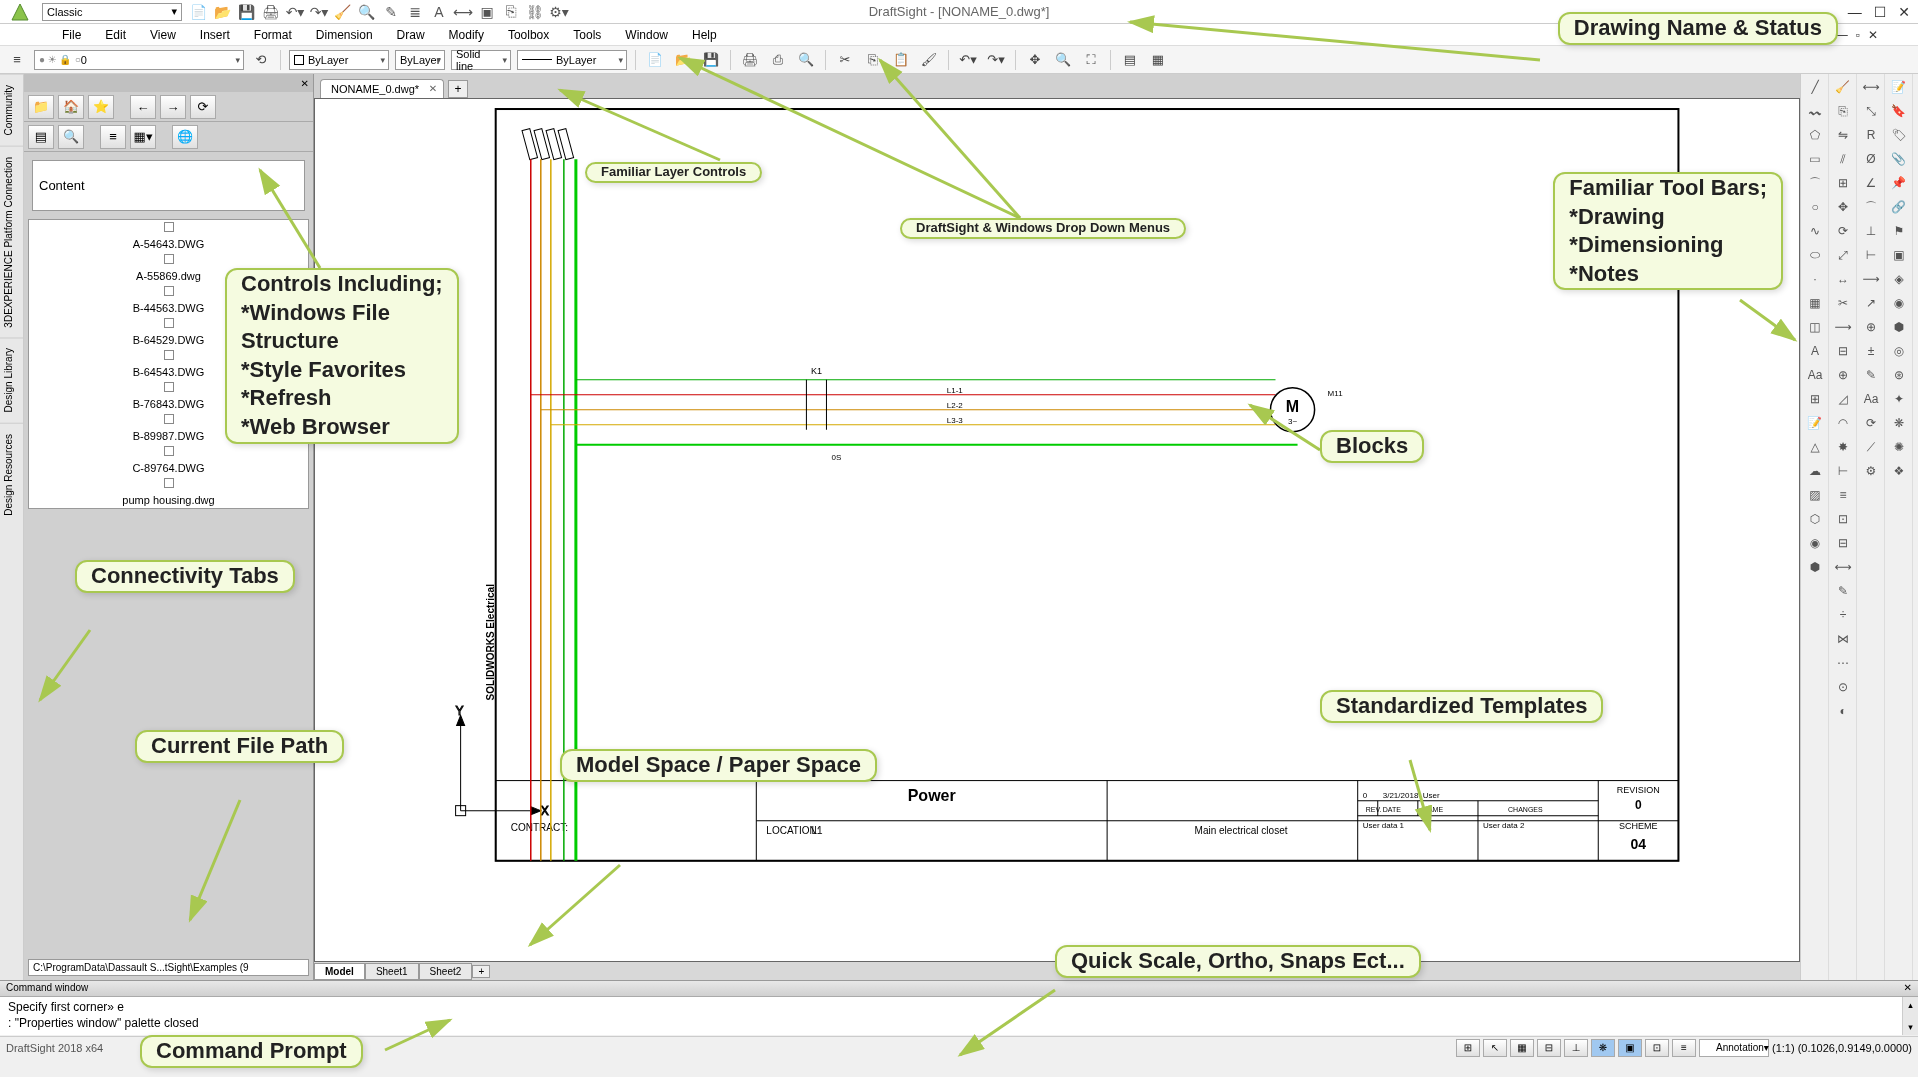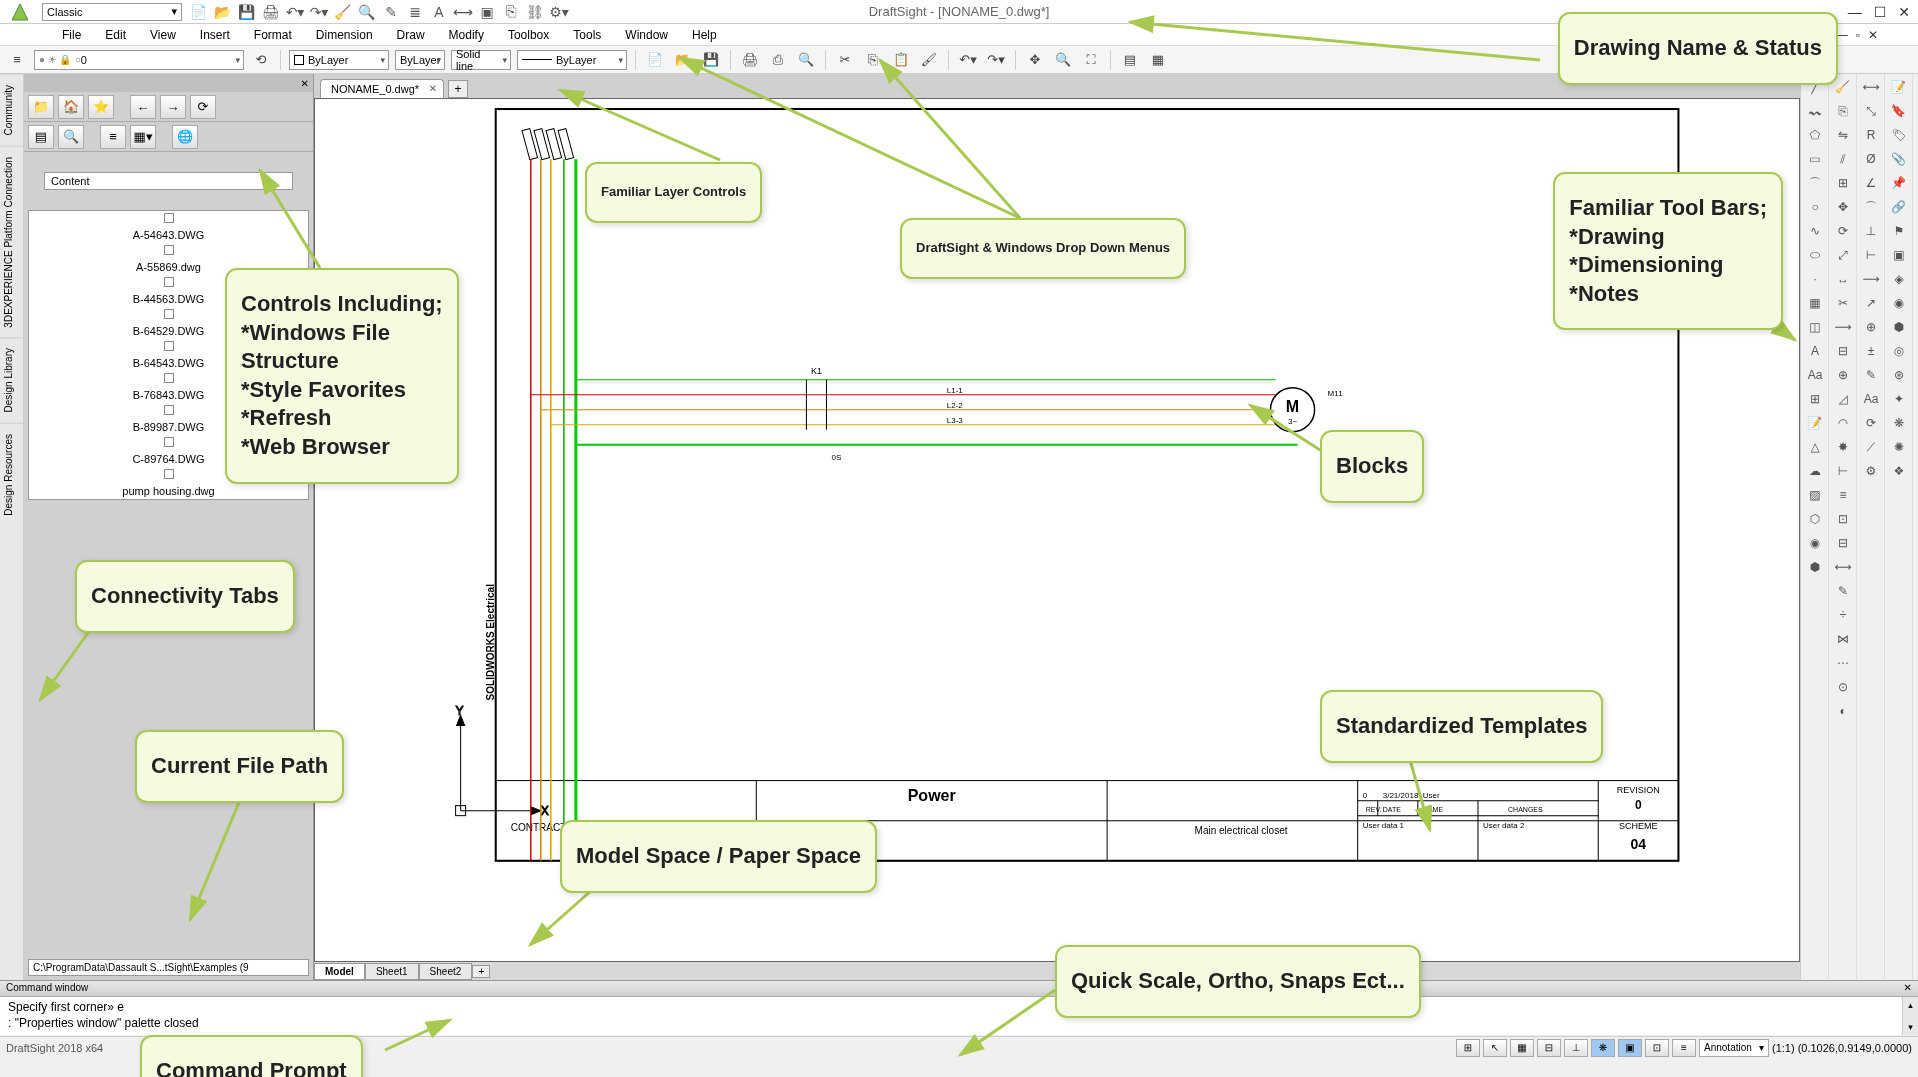--- a/index.html
+++ b/index.html
@@ -20,21 +20,21 @@
 .tb-btn { width: 22px; height: 22px; border: 1px solid transparent; display: flex; align-items: center; justify-content: center; font-size: 13px; color: #444; background: #f5f5f5; }
 .tb-sep { width: 1px; height: 20px; background: #ccc; margin: 0 2px; }
 .main-area { display: flex; height: 906px; }
 .vert-tabs { width: 24px; background: #e8e8e8; border-right: 1px solid #ccc; display: flex; flex-direction: column; }
 .vert-tab { writing-mode: vertical-rl; transform: rotate(180deg); padding: 10px 3px; font-size: 10px; border-bottom: 1px solid #ccc; cursor: pointer; text-align: center; }
 .content-panel { width: 290px; background: #d0d0d0; border-right: 1px solid #999; display: flex; flex-direction: column; }
 .cp-header { height: 18px; background: #c0c0c0; display: flex; align-items: center; justify-content: flex-end; padding: 0 4px; font-size: 10px; }
 .cp-toolbar { height: 30px; display: flex; align-items: center; gap: 4px; padding: 4px; border-bottom: 1px solid #aaa; }
 .cp-toolbar2 { height: 30px; display: flex; align-items: center; gap: 4px; padding: 4px; border-bottom: 1px solid #aaa; }
 .cp-btn { width: 26px; height: 24px; border: 1px solid #aaa; background: linear-gradient(#fff,#e0e0e0); display: flex; align-items: center; justify-content: center; font-size: 13px; }
-.cp-content-label { background: #fff; border: 1px solid #999; padding: 2px 6px; margin: 20px; font-size: 11px; }
+.cp-content-label { background: #fff; border: 1px solid #999; padding: 17px 6px; margin: 8px; font-size: 13px; }
 .cp-filelist { background: #fff; border: 1px solid #999; margin: 0 4px; flex: 0 0 auto; overflow: auto; font-size: 11px; }
 .cp-file { padding: 2px 6px; display: flex; align-items: center; gap: 6px; flex-direction: column; }
 .cp-file .fi-icon { width: 10px; height: 10px; border: 1px solid #888; }
 .cp-spacer { flex: 1; }
 .cp-path { background: #fff; border: 1px solid #999; margin: 4px; padding: 2px 4px; font-size: 10px; white-space: nowrap; overflow: hidden; }
 .canvas-area { flex: 1; position: relative; background: #c0c0c0; }
 .file-tabs { height: 24px; background: #d0d0d0; display: flex; align-items: flex-end; padding: 0 6px; }
 .file-tab { background: #fff; border: 1px solid #999; border-bottom: none; padding: 3px 24px 3px 10px; font-size: 11px; position: relative; border-radius: 4px 4px 0 0; }
 .file-tab .close-x { position: absolute; right: 6px; top: 3px; font-size: 10px; color: #666; }
 .file-tab-add { width: 20px; height: 18px; border: 1px solid #999; background: #eee; margin-left: 4px; display: flex; align-items: center; justify-content: center; font-size: 12px; }
@@ -48,22 +48,22 @@
 .rt-btn { width: 24px; height: 22px; display: flex; align-items: center; justify-content: center; font-size: 12px; color: #555; border: 1px solid transparent; }
 .cmd-window { height: 56px; border-top: 1px solid #999; }
 .cmd-title { height: 16px; background: linear-gradient(#e8e8e8,#d0d0d0); border-bottom: 1px solid #aaa; font-size: 10px; padding: 1px 6px; display: flex; justify-content: space-between; }
 .cmd-body { height: 38px; background: #fff; font-size: 12px; padding: 2px 8px; line-height: 16px; position: relative; }
 .cmd-scroll { position: absolute; right: 0; top: 0; bottom: 0; width: 16px; background: #e8e8e8; border-left: 1px solid #ccc; }
 .statusbar { height: 22px; background: #f0f0f0; border-top: 1px solid #ccc; display: flex; align-items: center; font-size: 11px; padding: 0 6px; gap: 4px; }
 .statusbar .sb-left { color: #555; }
 .statusbar .sb-center { margin-left: auto; display: flex; gap: 3px; align-items: center; }
 .sb-btn { width: 24px; height: 18px; border: 1px solid #aaa; background: linear-gradient(#fff,#e0e0e0); display: flex; align-items: center; justify-content: center; font-size: 10px; }
 .sb-btn.active { background: #a0c8f0; }
-.sb-drop { width: 70px; height: 18px; border: 1px solid #aaa; background: #fff; font-size: 10px; padding: 0 4px; display: flex; align-items: center; justify-content: space-between; }
-.callout { position: absolute; background: #f5fbe0; border: 2px solid #a8c850; border-radius: 12px; padding: 20px 14px; font-size: 22px; font-weight: bold; color: #222; line-height: 1.3; z-index: 100; box-shadow: 2px 2px 6px rgba(0,0,0,0.15); }
+.sb-drop { width: 70px; height: 18px; border: 1px solid #aaa; background: #fff; font-size: 10px; padding: 0 16px; display: flex; align-items: center; justify-content: space-between; }
+.callout { position: absolute; background: #f5fbe0; border: 2px solid #a8c850; border-radius: 12px; padding: 0 14px; font-size: 22px; font-weight: bold; color: #222; line-height: 1.3; z-index: 100; box-shadow: 2px 2px 6px rgba(0,0,0,0.15); }
 .callout-sm { font-size: 13px; }
 .callout-arrow { position: absolute; z-index: 99; }
 .drawing-svg { width: 100%; height: 100%; }
 </style>
 </head>
 <body>
 
 <div class="titlebar">
   <div class="logo">
     <svg viewBox="0 0 24 24">
@@ -483,21 +483,21 @@
 <div class="callout" style="top:268px; left:225px; white-space:pre-line;">Controls Including;
 *Windows File
   Structure
 *Style Favorites
 *Refresh
 *Web Browser</div>
 <div class="callout" style="top:560px; left:75px;">Connectivity Tabs</div>
 <div class="callout" style="top:730px; left:135px;">Current File Path</div>
 <div class="callout" style="top:430px; left:1320px;">Blocks</div>
 <div class="callout" style="top:690px; left:1320px;">Standardized Templates</div>
-<div class="callout" style="top:820px; left:560px;">Model Space / Paper Space</div>
+<div class="callout" style="top:749px; left:560px;">Model Space / Paper Space</div>
 <div class="callout" style="top:945px; left:1055px;">Quick Scale, Ortho, Snaps Ect...</div>
 <div class="callout" style="top:1035px; left:140px;">Command Prompt</div>
 
 <svg class="callout-arrow" style="top:0;left:0;width:1918px;height:1077px;pointer-events:none">
   <defs>
       <marker id="ah" markerWidth="10" markerHeight="10" refX="8" refY="3" orient="auto">
         <path d="M0,0 L0,6 L9,3 z" fill="#a8c850"></path>
       </marker>
     </defs>
   <line x1="1540" y1="60" x2="1130" y2="22" stroke="#a8c850" stroke-width="3" marker-end="url(#ah)"></line>

